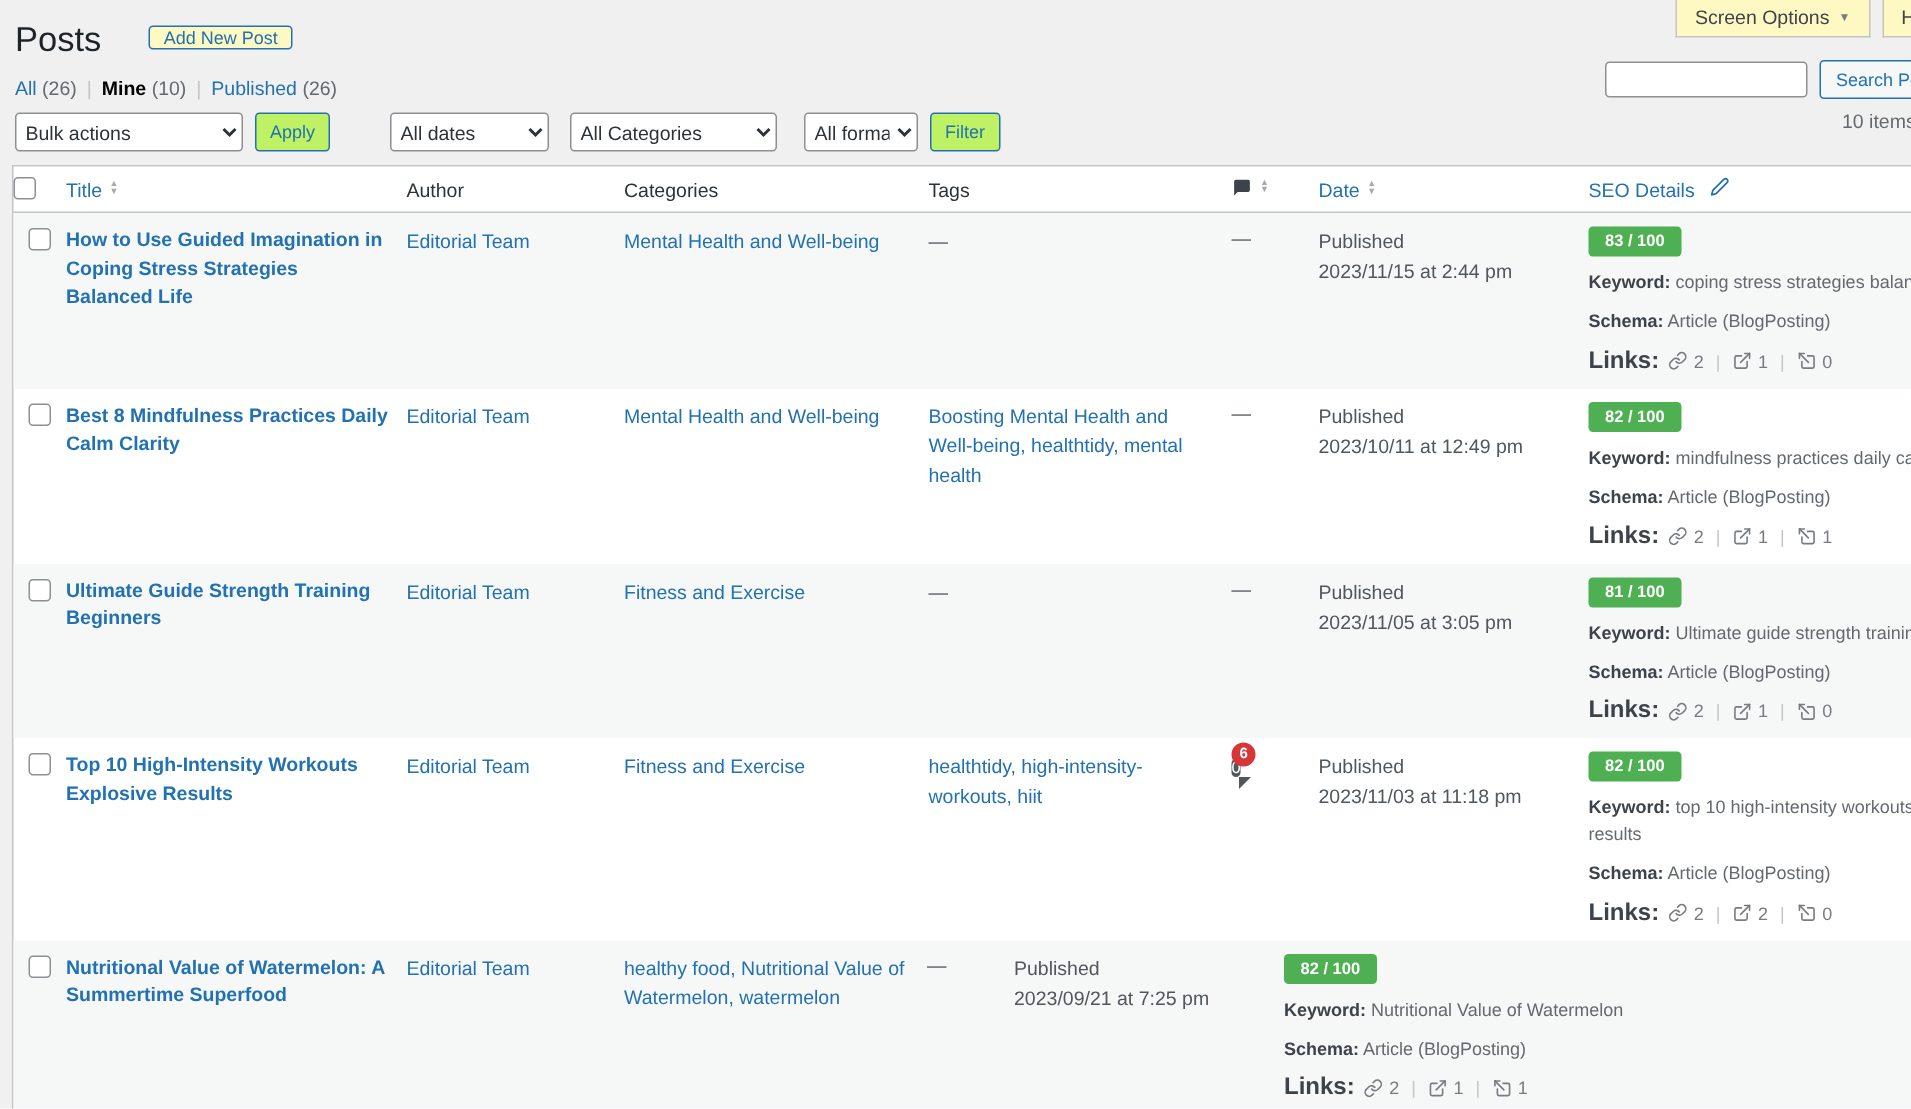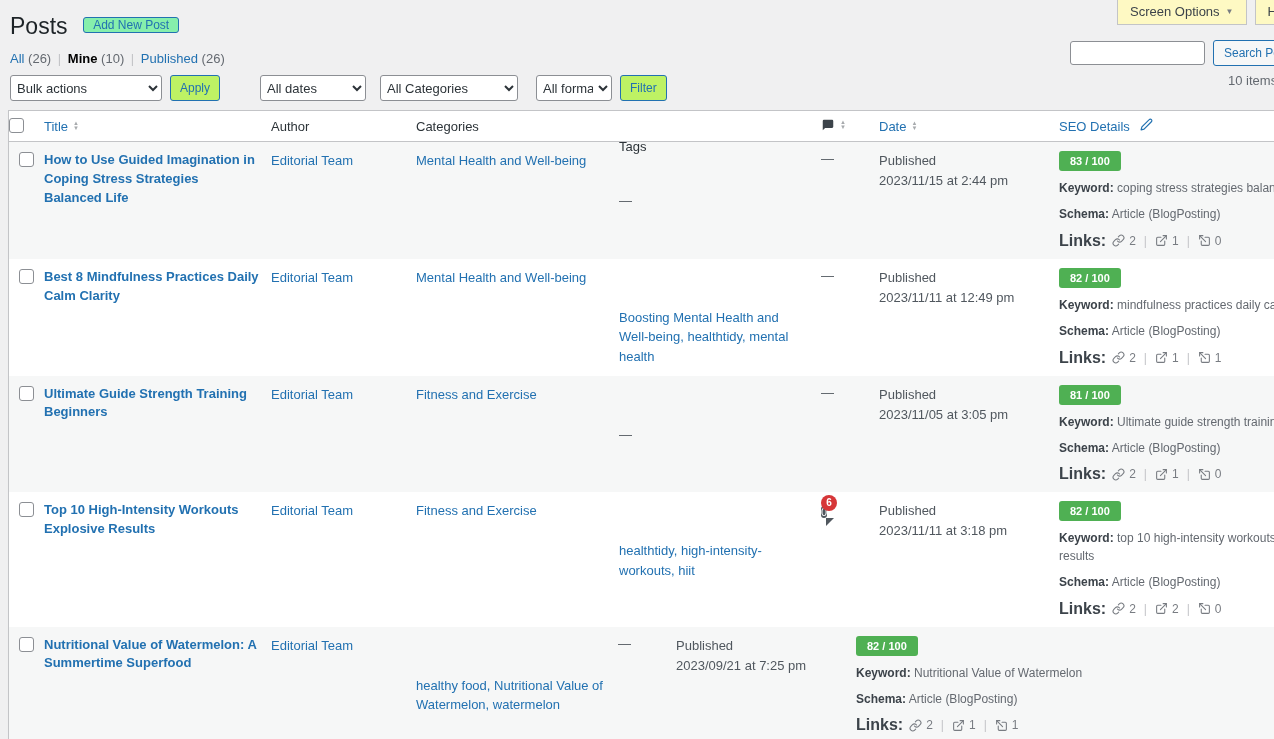--- a/index.html
+++ b/index.html
@@ -19,22 +19,22 @@
     background: #fef9c3; border: 1px solid #c3c4c7; border-top: none;
     padding: 4px 12px 5px; font-size: 13px; color: #3c434a; white-space: nowrap;
     display: flex; align-items: center; gap: 6px; cursor: pointer;
   }
   .caret { font-size: 8px; color: #787c82; }
 
   
   .page-head { padding: 12px 0 0 10px; }
   .page-title { display: inline-block; font-size: 23px; font-weight: 400; color: #1d2327; line-height: 29px; }
   .add-new-btn {
-    display: inline-block; margin-left: 12px; vertical-align: 5px;
-    background: #86efac; border: 1px solid var(--accent); border-radius: 3px;
+    display: inline-block; margin-left: 28px; vertical-align: 5px;
+    background: #fef9c3; border: 1px solid var(--accent); border-radius: 3px;
     color: var(--accent); font-size: 12px; padding: 0 9px; cursor: pointer;
     font-family: inherit;
   }
 
   
   .search-box { position: absolute; top: 40px; left: 1070px; display: flex; gap: 8px; align-items: center; }
   .search-input { width: 135px; height: 24px; border: 1px solid #8c8f94; border-radius: 3px; background: #fff; padding: 0 6px; font-family: inherit; font-size: 13px; }
   .search-btn {
     height: 26px; background: #f6f7f7; border: 1px solid var(--accent); border-radius: 3px;
     color: var(--accent); font-size: 12px; padding: 0 10px; white-space: nowrap; cursor: pointer; font-family: inherit;
@@ -68,21 +68,21 @@
     border: 1px solid #c3c4c7; box-shadow: 0 1px 1px rgba(0,0,0,.04);
   }
   .t-row { display: flex; align-items: flex-start; }
   .t-head { align-items: center; border-bottom: 1px solid #c3c4c7; height: 31px; }
   .col { padding: 9px 12px 9px 0; }
   .t-head .col { padding: 0 12px 0 0; }
   .col-cb { width: 35px; padding-left: 10px; padding-right: 0; }
   .col-title { width: 227px; }
   .col-author { width: 145px; }
   .col-cats { width: 203px; }
-  .col-tags { width: 202px; margin-top: 40px; }
+  .col-tags { width: 202px; }
   .col-comments { width: 58px; }
   .col-date { width: 180px; }
   .col-seo { width: 296px; }
   .alt { background: #f6f7f7; }
   .rows .t-row:nth-child(1) { min-height: 95px; }
   .rows .t-row:nth-child(2) { min-height: 95px; }
   .rows .t-row:nth-child(3) { min-height: 110px; }
   .rows .t-row:nth-child(4) { min-height: 110px; }
   .rows .t-row:nth-child(5) { min-height: 96px; }
   .rows .t-row:nth-child(6) { min-height: 100px; }
@@ -309,21 +309,21 @@
     </div>
     <div class="col col-tags">
       <a class="cell-link tags-link">Boosting Mental Health and Well-being, healthtidy, mental health</a>
     </div>
     <div class="col col-comments">
       <span class="comment-dash dash">—</span>
       
     </div>
     <div class="col col-date date-cell">
       <span>Published</span><br>
-      <span>2023/11/11 at 12:49 pm</span>
+      <span>2023/10/11 at 12:49 pm</span>
     </div>
     <div class="col col-seo">
       <span class="seo-badge seo-good">82 / 100</span>
       <div class="seo-line">
         <b>Keyword:</b>
         <span>mindfulness practices daily calm clarity</span>
       </div>
       <div class="seo-line">
         <b>Schema:</b>
         <span>Article (BlogPosting)</span>
@@ -438,21 +438,21 @@
     </div>
     <div class="col col-comments">
       
       <span class="comment-bubble-wrap">
         <span class="comment-bubble">0</span>
         <span class="pending-badge">6</span>
       </span>
     </div>
     <div class="col col-date date-cell">
       <span>Published</span><br>
-      <span>2023/11/11 at 3:18 pm</span>
+      <span>2023/11/03 at 11:18 pm</span>
     </div>
     <div class="col col-seo">
       <span class="seo-badge seo-good">82 / 100</span>
       <div class="seo-line">
         <b>Keyword:</b>
         <span>top 10 high-intensity workouts explosive results</span>
       </div>
       <div class="seo-line">
         <b>Schema:</b>
         <span>Article (BlogPosting)</span>

